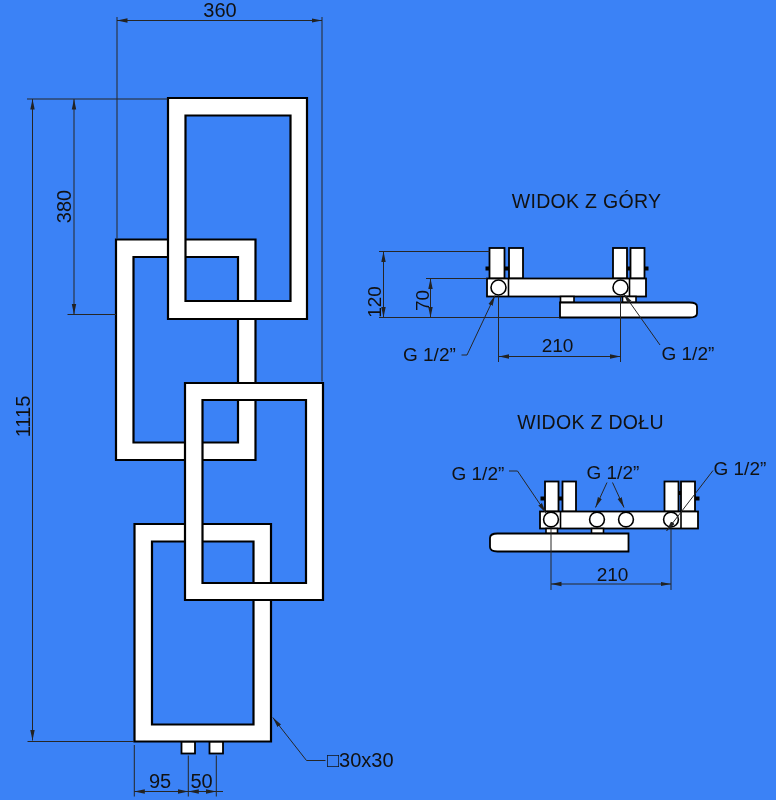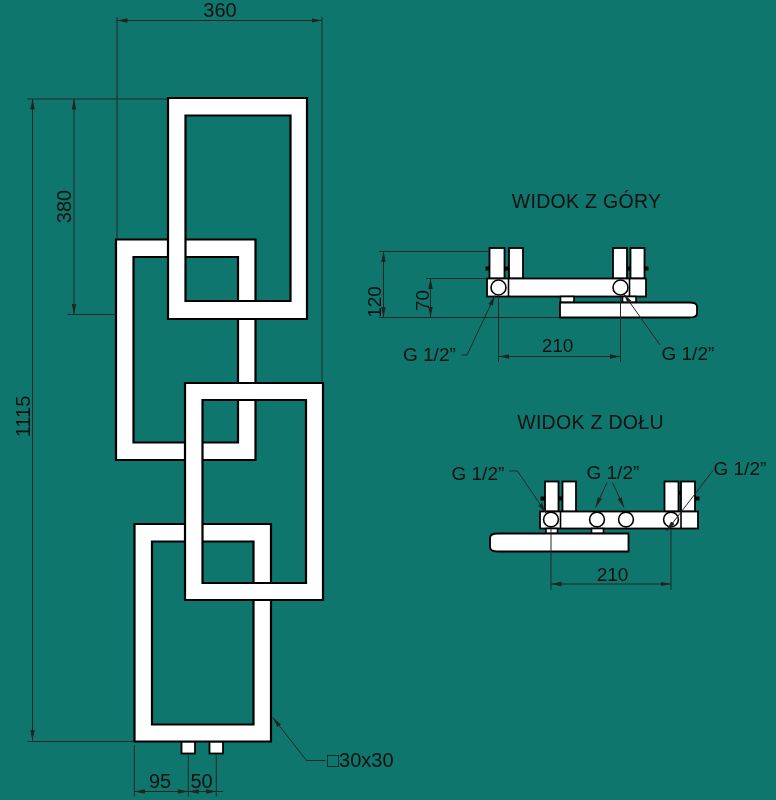--- a/index.html
+++ b/index.html
@@ -1,16 +1,16 @@
 <!DOCTYPE html>
 <html><head>
 <meta charset="utf-8">
 <style>
   html,body{margin:0;padding:0;background:#ffffff;}
-  .stage{position:relative;width:776px;height:800px;background:#0f766e;overflow:hidden;
+  .stage{position:relative;width:776px;height:800px;background:#3b82f6;overflow:hidden;
          font-family:"Liberation Sans","DejaVu Sans",sans-serif;}
   svg text{font-family:"Liberation Sans","DejaVu Sans",sans-serif;fill:#111;}
   .dt{font-size:20px;}         
   .ds{font-size:19px;}         
   .vtitle{font-size:19.5px;letter-spacing:.3px;}
   .thin{stroke:#262626;stroke-width:1;fill:none;}
   .frame{stroke:#000;stroke-width:2.2;fill:#fff;fill-rule:evenodd;stroke-linejoin:miter;}
   .part{stroke:#000;stroke-width:1.8;fill:#fff;}
   .part2{stroke:#000;stroke-width:1.6;fill:#fff;}
   .weld{fill:#000;stroke:none;}

